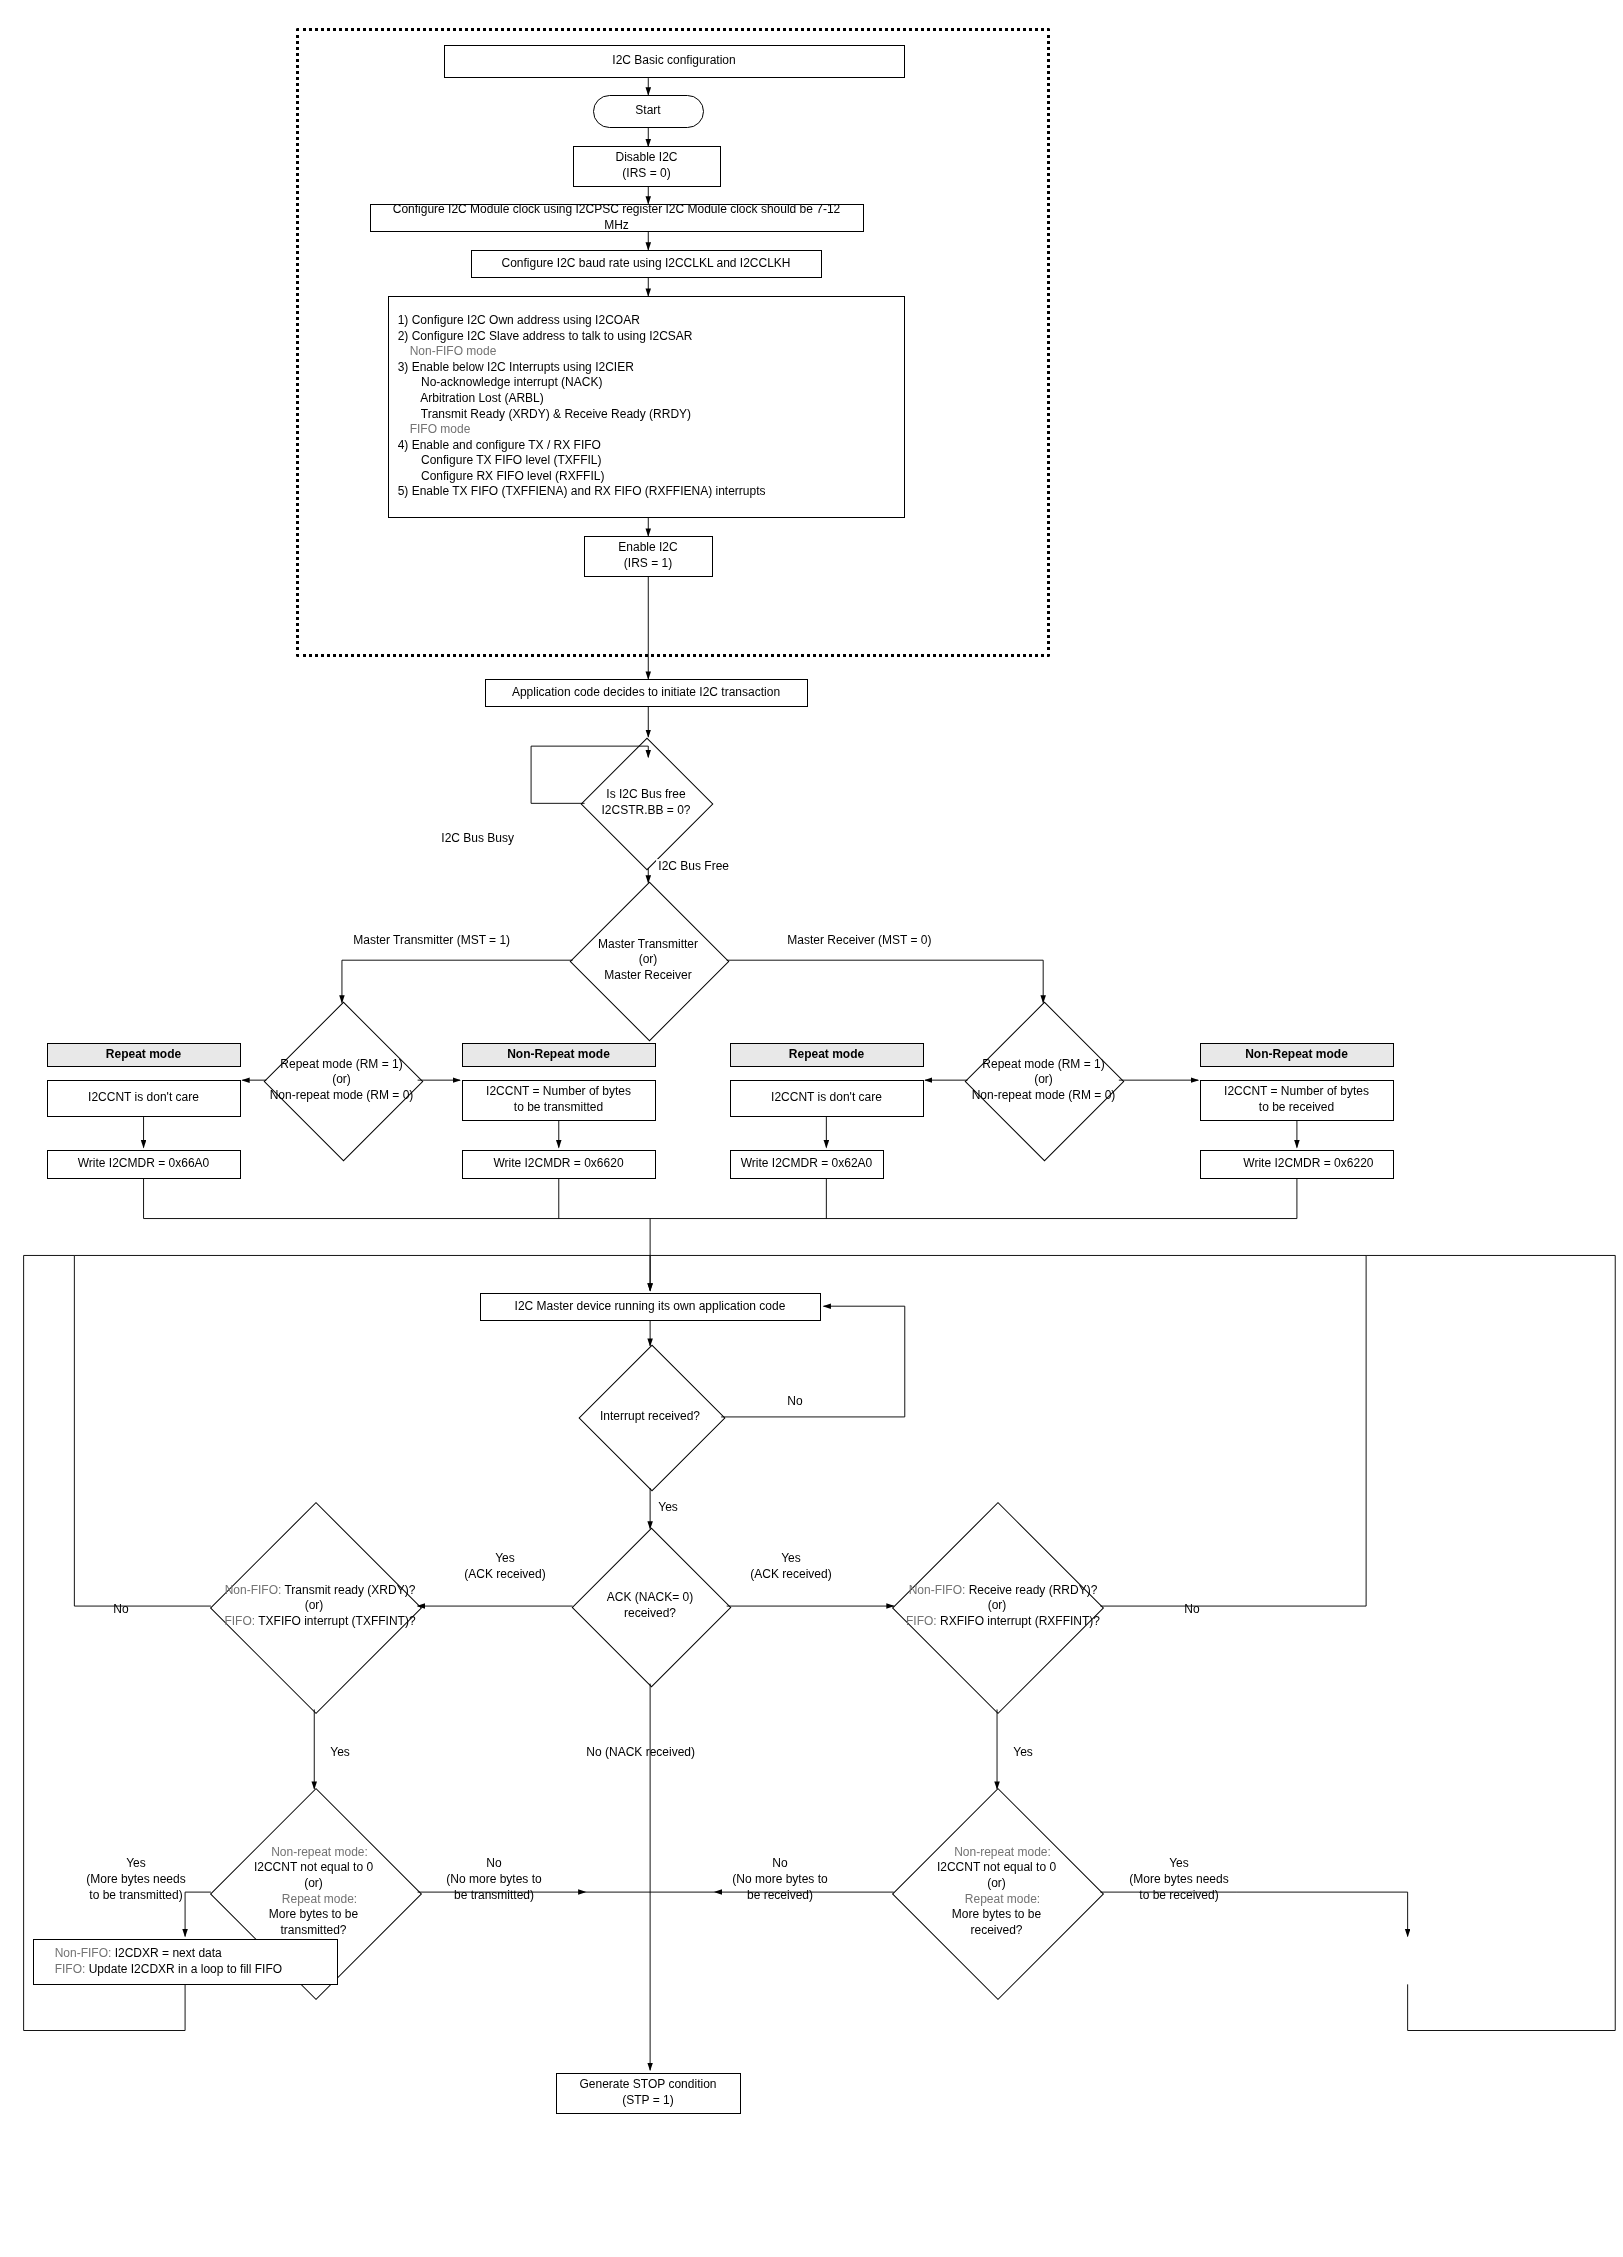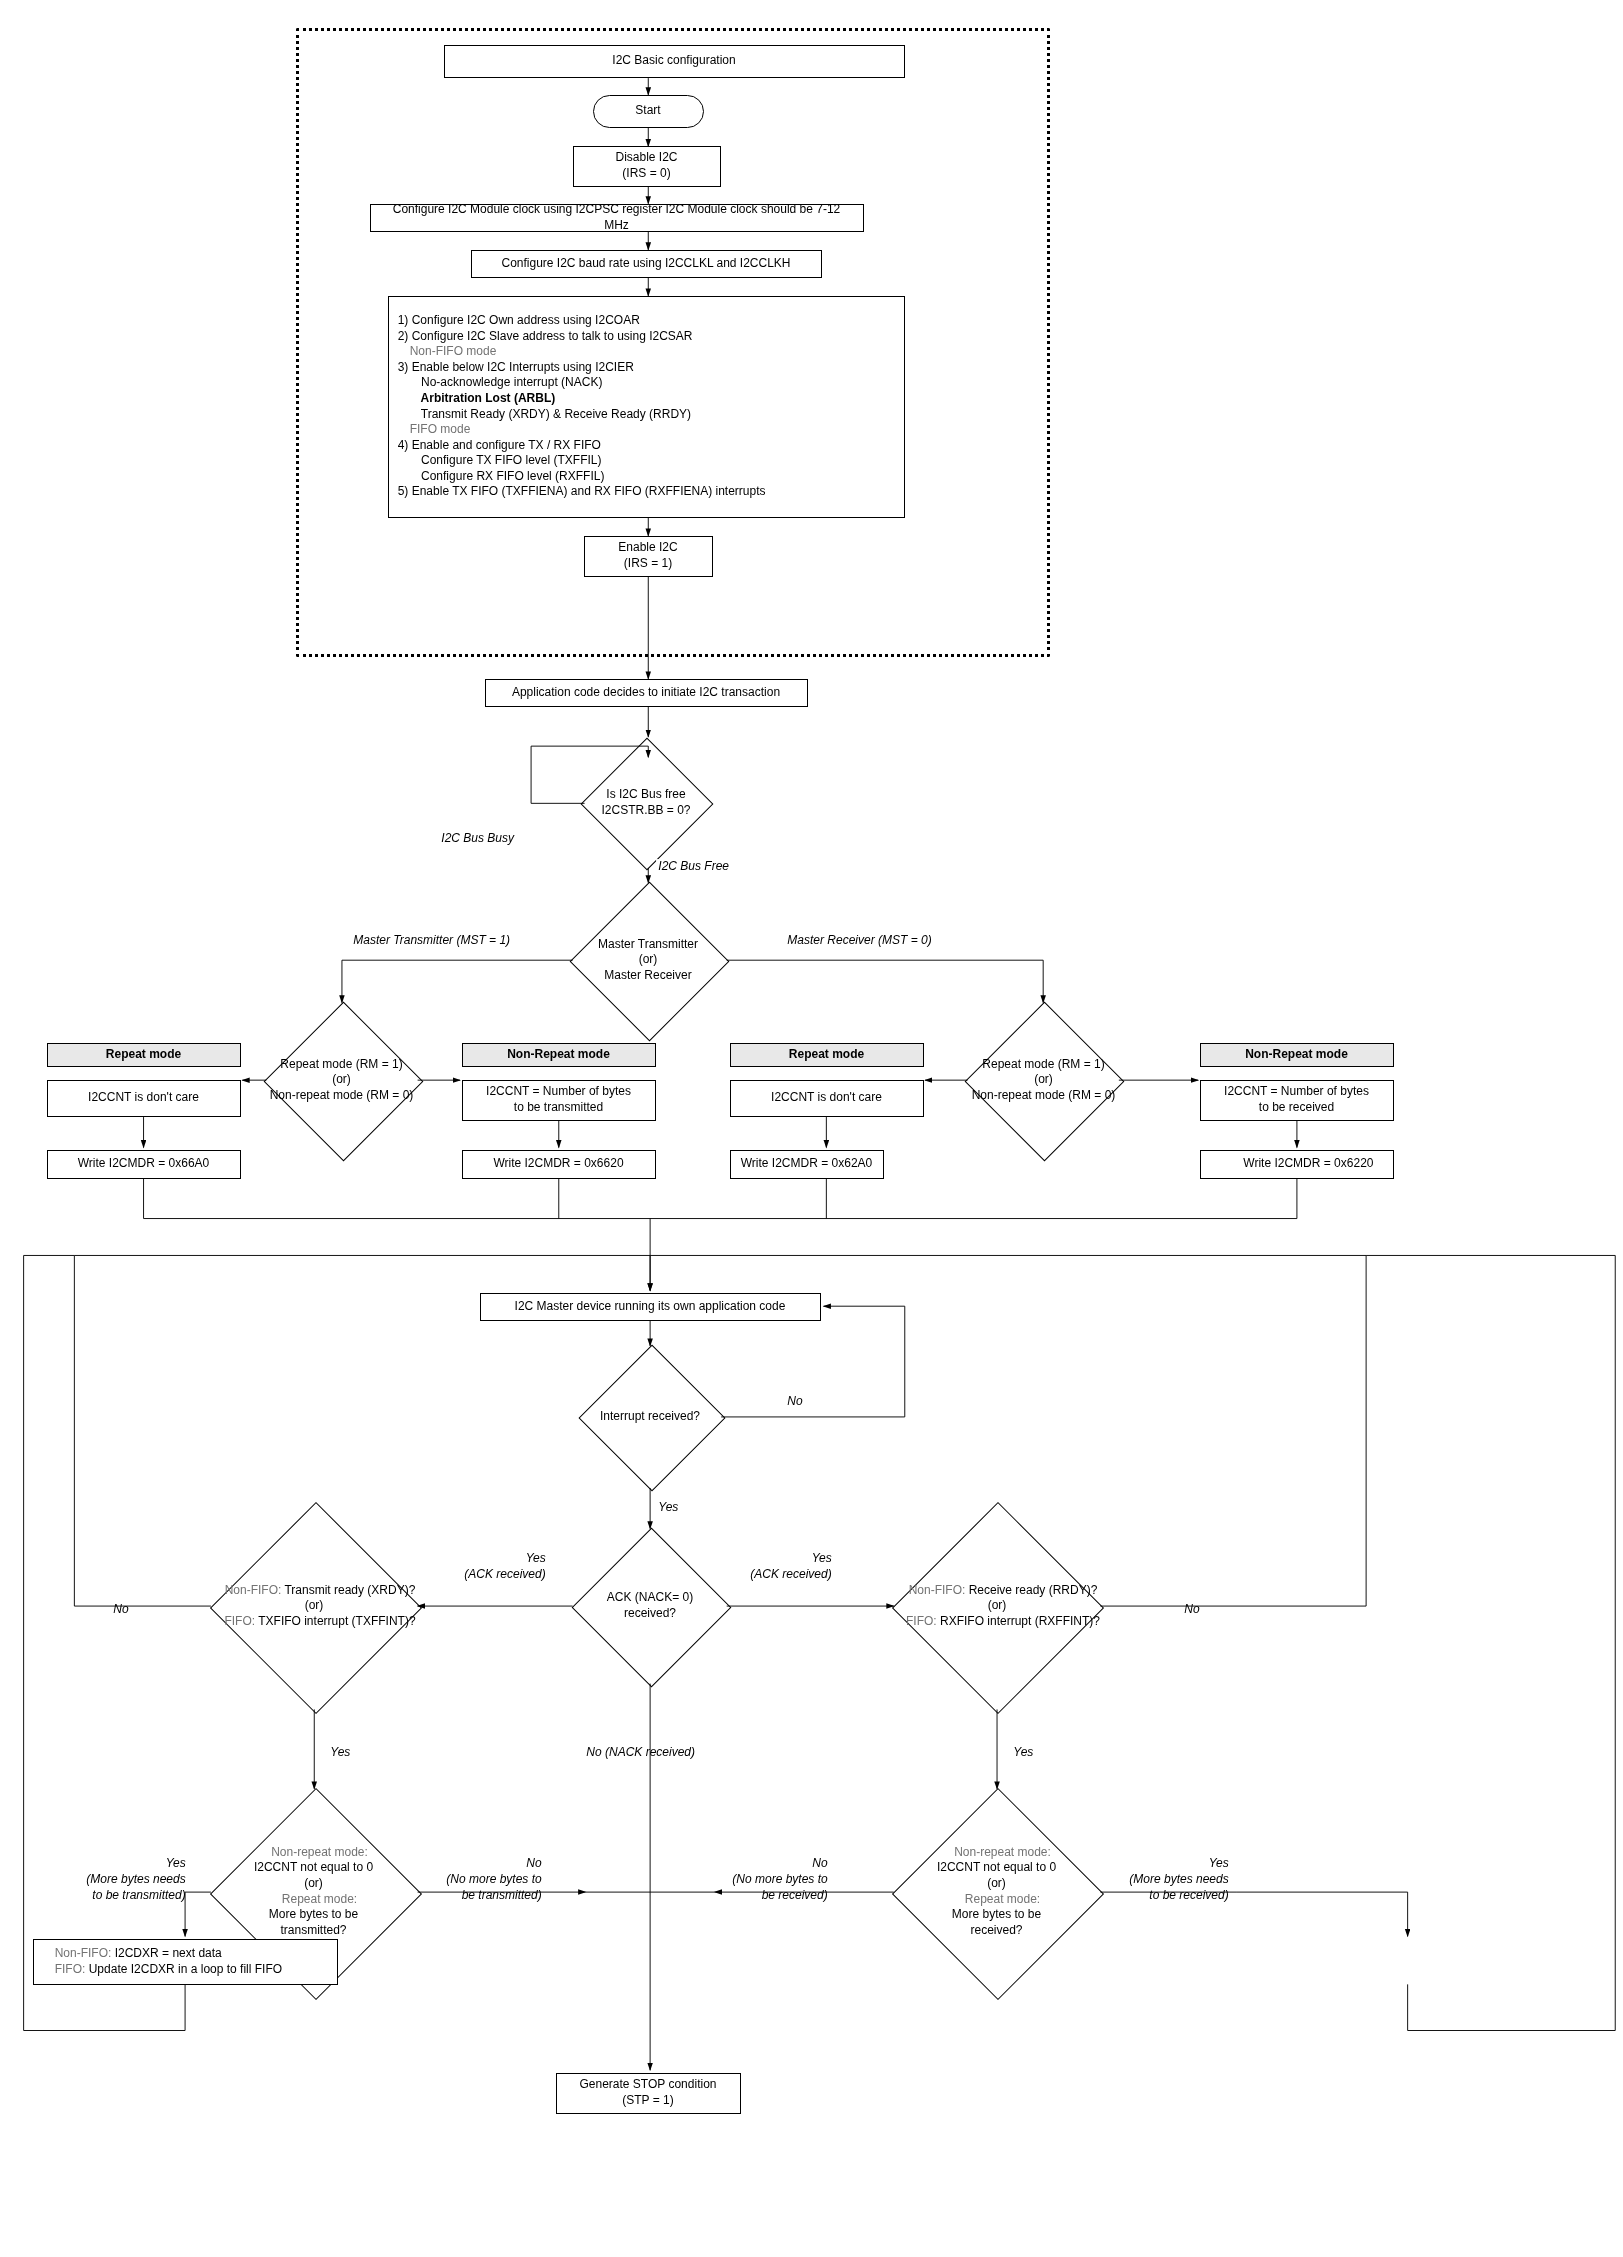--- a/index.html
+++ b/index.html
@@ -51,24 +51,23 @@
     pointer-events: none;
     display: flex;
     flex-direction: column;
     justify-content: center;
     align-items: center;
   }
   .edge-label {
     position: absolute;
     font-size: 12px;
     line-height: 1.3;
-    text-align: right;
+    text-align: center;
     background: rgba(255,255,255,0.9);
     padding: 0.9px 2.8px;
-    font-style: italic;
   }
   .blue { color: #737373; margin-left: 12px; }
   .dotted-border {
     position: absolute;
     border: 3.7px dotted black;
     border-radius: 1.8px;
     pointer-events: none;
   }
   svg.arrows {
     position: absolute;
@@ -105,21 +104,21 @@
   <div class="box" style="left:452px; top:231px; width:351px; height:28px;">
     <span>Configure I2C baud rate using I2CCLKL and I2CCLKH</span>
   </div>
 
   <div class="box left-align" style="left:369px; top:277px; width:517px; height:222px; font-size:12px;">
     <div>1) Configure I2C Own address using I2COAR</div>
     <div>2) Configure I2C Slave address to talk to using I2CSAR</div>
     <div class="blue">Non-FIFO mode</div>
     <div>3) Enable below I2C Interrupts using I2CIER</div>
     <div style="white-space:pre;">       No-acknowledge interrupt (NACK)</div>
-    <div style="white-space:pre;font-weight:bold;">       Arbitration Lost (ARBL)</div>
+    <div style="white-space:pre;">       Arbitration Lost (ARBL)</div>
     <div style="white-space:pre;">       Transmit Ready (XRDY) &amp; Receive Ready (RRDY)</div>
     <div class="blue">FIFO mode</div>
     <div>4) Enable and configure TX / RX FIFO</div>
     <div style="white-space:pre;">       Configure TX FIFO level (TXFFIL)</div>
     <div style="white-space:pre;">       Configure RX FIFO level (RXFFIL)</div>
     <div>5) Enable TX FIFO (TXFFIENA) and RX FIFO (RXFFIENA) interrupts</div>
   </div>
 
   <div class="box" style="left:565px; top:517px; width:129px; height:41px; white-space:pre-line;">
     <span>Enable I2C

